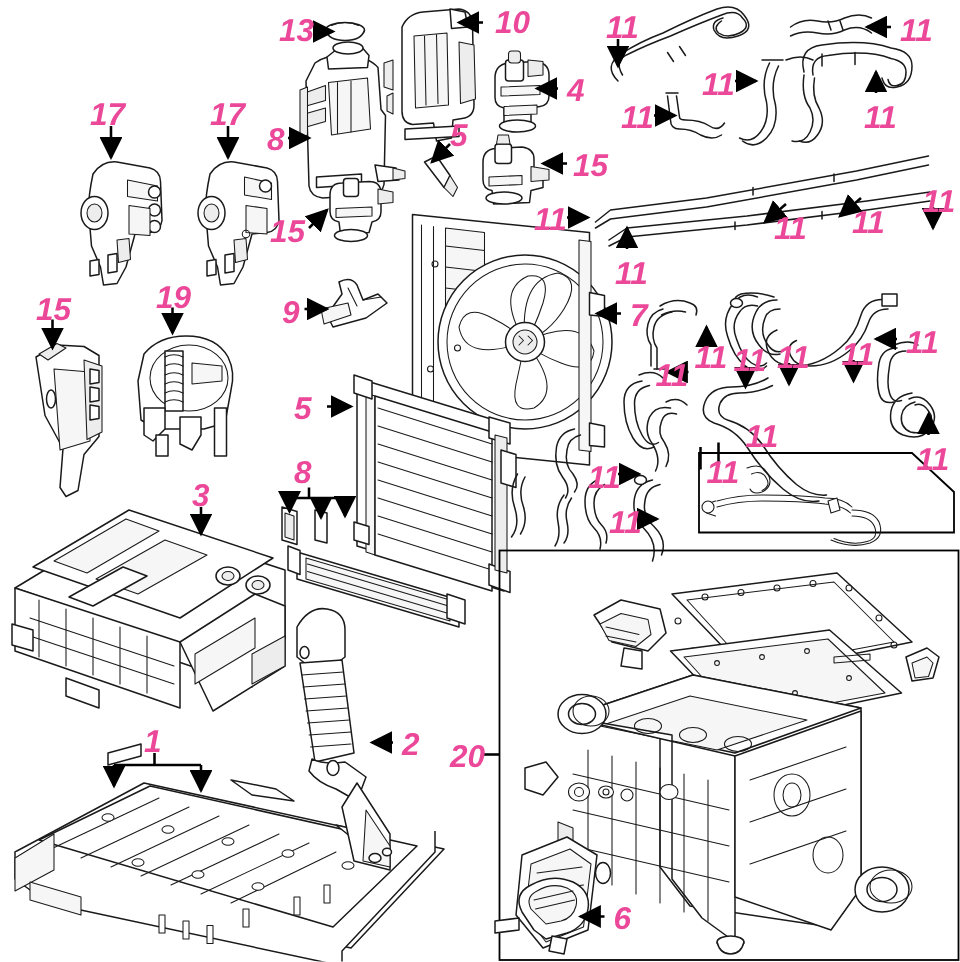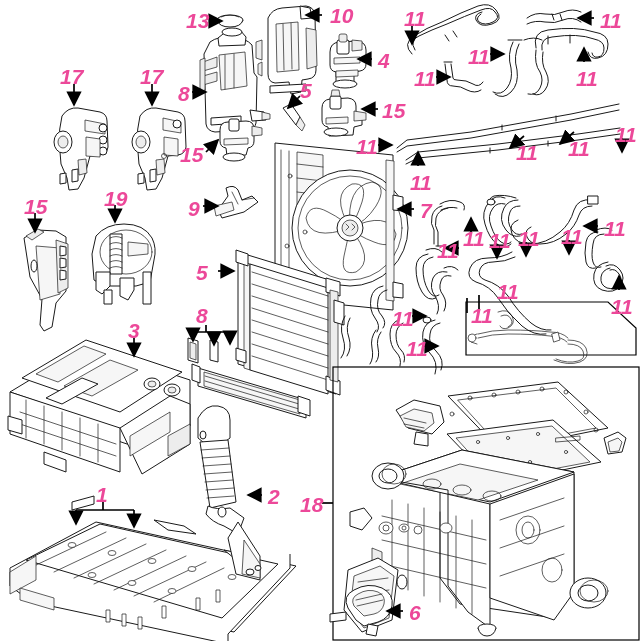--- a/index.html
+++ b/index.html
@@ -573,21 +573,21 @@
       <div class="callout c-lg" style="left: 180px; top: 144px;">15</div>
       <div class="callout c-lg" style="left: 24px; top: 196px;">15</div>
       <div class="callout c-lg" style="left: 104px; top: 188px;">19</div>
       <div class="callout c-lg" style="left: 188px; top: 198px;">9</div>
       <div class="callout c-lg" style="left: 420px; top: 200px;">7</div>
       <div class="callout c-lg" style="left: 196px; top: 262px;">5</div>
       <div class="callout c-lg" style="left: 196px; top: 305px;">8</div>
       <div class="callout c-lg" style="left: 128px; top: 320px;">3</div>
       <div class="callout c-lg" style="left: 96px; top: 484px;">1</div>
       <div class="callout c-lg" style="left: 268px; top: 486px;">2</div>
-      <div class="callout c-lg" style="left: 300px; top: 494px;">18</div>
+      <div class="callout c-lg" style="left: 300px; top: 494px;">20</div>
       <div class="callout c-lg" style="left: 409px; top: 602px;">6</div>
       <div class="callout c-lg" style="left: 404px; top: 8px;">11</div>
       <div class="callout c-lg" style="left: 600px; top: 10px;">11</div>
       <div class="callout c-lg" style="left: 468px; top: 46px;">11</div>
       <div class="callout c-lg" style="left: 414px; top: 68px;">11</div>
       <div class="callout c-lg" style="left: 576px; top: 68px;">11</div>
       <div class="callout c-lg" style="left: 356px; top: 136px;">11</div>
       <div class="callout c-lg" style="left: 410px; top: 172px;">11</div>
       <div class="callout c-lg" style="left: 516px; top: 142px;">11</div>
       <div class="callout c-lg" style="left: 568px; top: 138px;">11</div>

